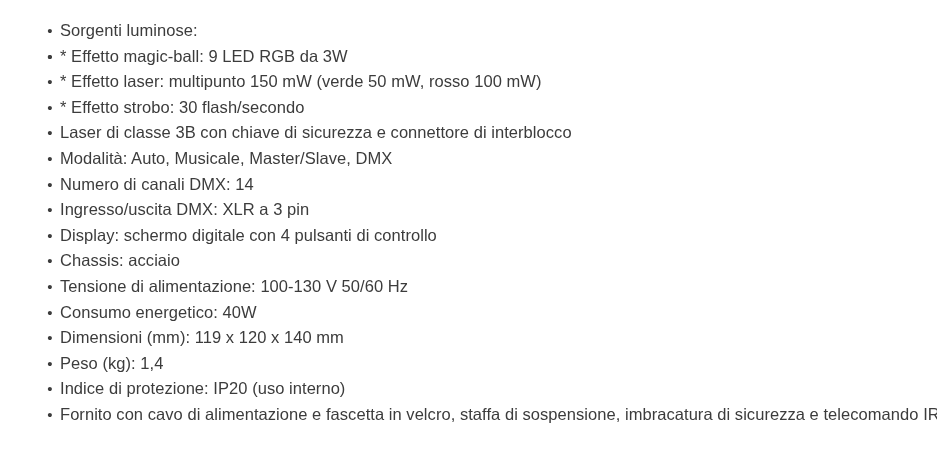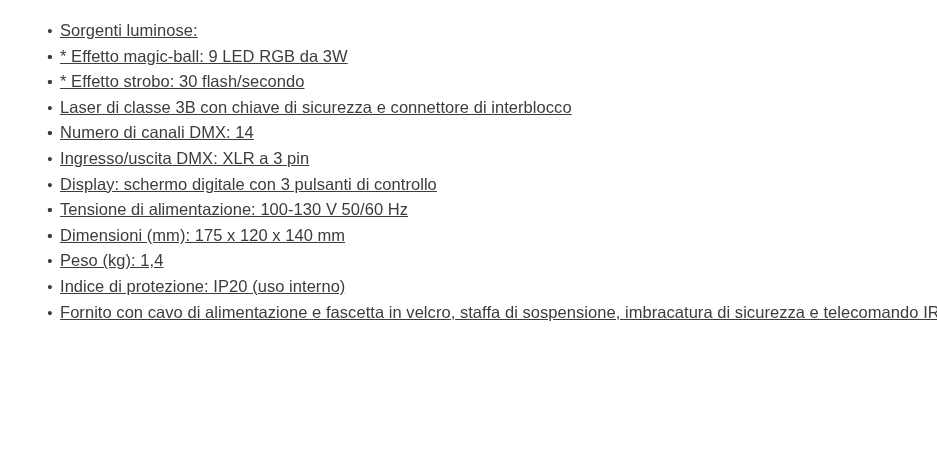--- a/index.html
+++ b/index.html
@@ -38,78 +38,81 @@
     left: 31px;
     top: 0;
     width: 10px;
     text-align: center;
     font-size: 15px;
     line-height: 25.6px;
     color: #3c3c3c;
   }
   ul.spec-list > li .text {
     display: inline;
-    text-decoration: underline;
   }
 </style>
 </head>
 <body>
 
 <div class="spec-sheet">
   <ul class="spec-list">
     <li>
       <span class="bullet">•</span>
       <span class="text">Sorgenti luminose:</span>
     </li>
     <li>
       <span class="bullet">•</span>
     </li>
     <li>
       <span class="bullet">•</span>
       <span class="text">* Effetto magic-ball: 9 LED RGB da 3W</span>
     </li>
     <li>
       <span class="bullet">•</span>
+      <span class="text">* Effetto laser: multipunto 150 mW (verde 50 mW, rosso 100 mW)</span>
     </li>
     <li>
       <span class="bullet">•</span>
       <span class="text">* Effetto strobo: 30 flash/secondo</span>
     </li>
     <li>
       <span class="bullet">•</span>
       <span class="text">Laser di classe 3B con chiave di sicurezza e connettore di interblocco</span>
     </li>
     <li>
       <span class="bullet">•</span>
+      <span class="text">Modalità: Auto, Musicale, Master/Slave, DMX</span>
     </li>
     <li>
       <span class="bullet">•</span>
       <span class="text">Numero di canali DMX: 14</span>
     </li>
     <li>
       <span class="bullet">•</span>
       <span class="text">Ingresso/uscita DMX: XLR a 3 pin</span>
     </li>
     <li>
       <span class="bullet">•</span>
-      <span class="text">Display: schermo digitale con 3 pulsanti di controllo</span>
+      <span class="text">Display: schermo digitale con 4 pulsanti di controllo</span>
     </li>
     <li>
       <span class="bullet">•</span>
+      <span class="text">Chassis: acciaio</span>
     </li>
     <li>
       <span class="bullet">•</span>
       <span class="text">Tensione di alimentazione: 100-130 V 50/60 Hz</span>
     </li>
     <li>
       <span class="bullet">•</span>
+      <span class="text">Consumo energetico: 40W</span>
     </li>
     <li>
       <span class="bullet">•</span>
-      <span class="text">Dimensioni (mm): 175 x 120 x 140 mm</span>
+      <span class="text">Dimensioni (mm): 119 x 120 x 140 mm</span>
     </li>
     <li>
       <span class="bullet">•</span>
       <span class="text">Peso (kg): 1,4</span>
     </li>
     <li>
       <span class="bullet">•</span>
       <span class="text">Indice di protezione: IP20 (uso interno)</span>
     </li>
     <li>

